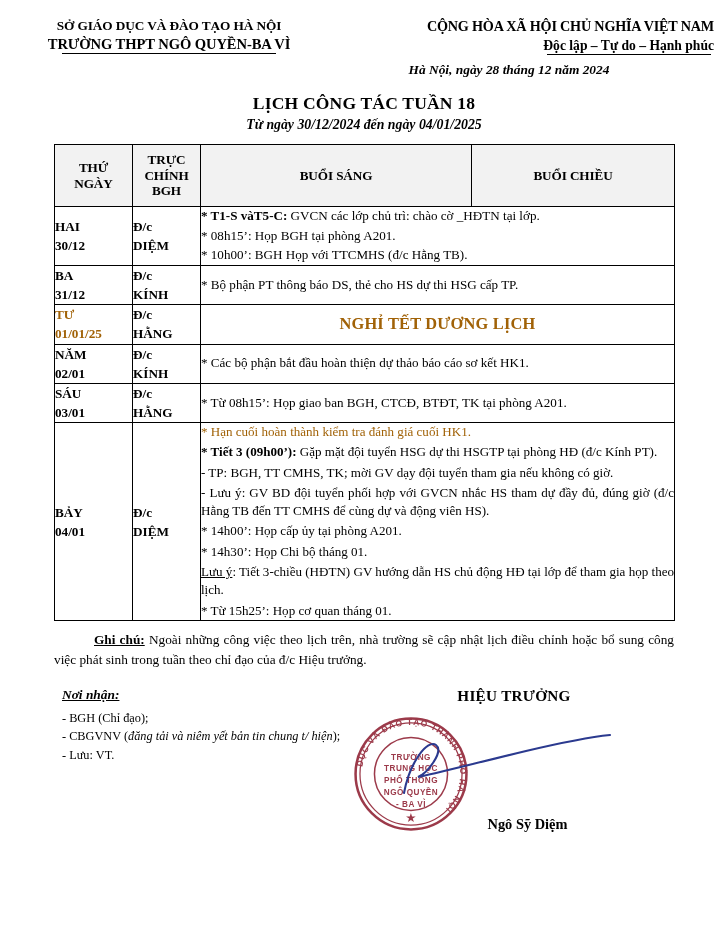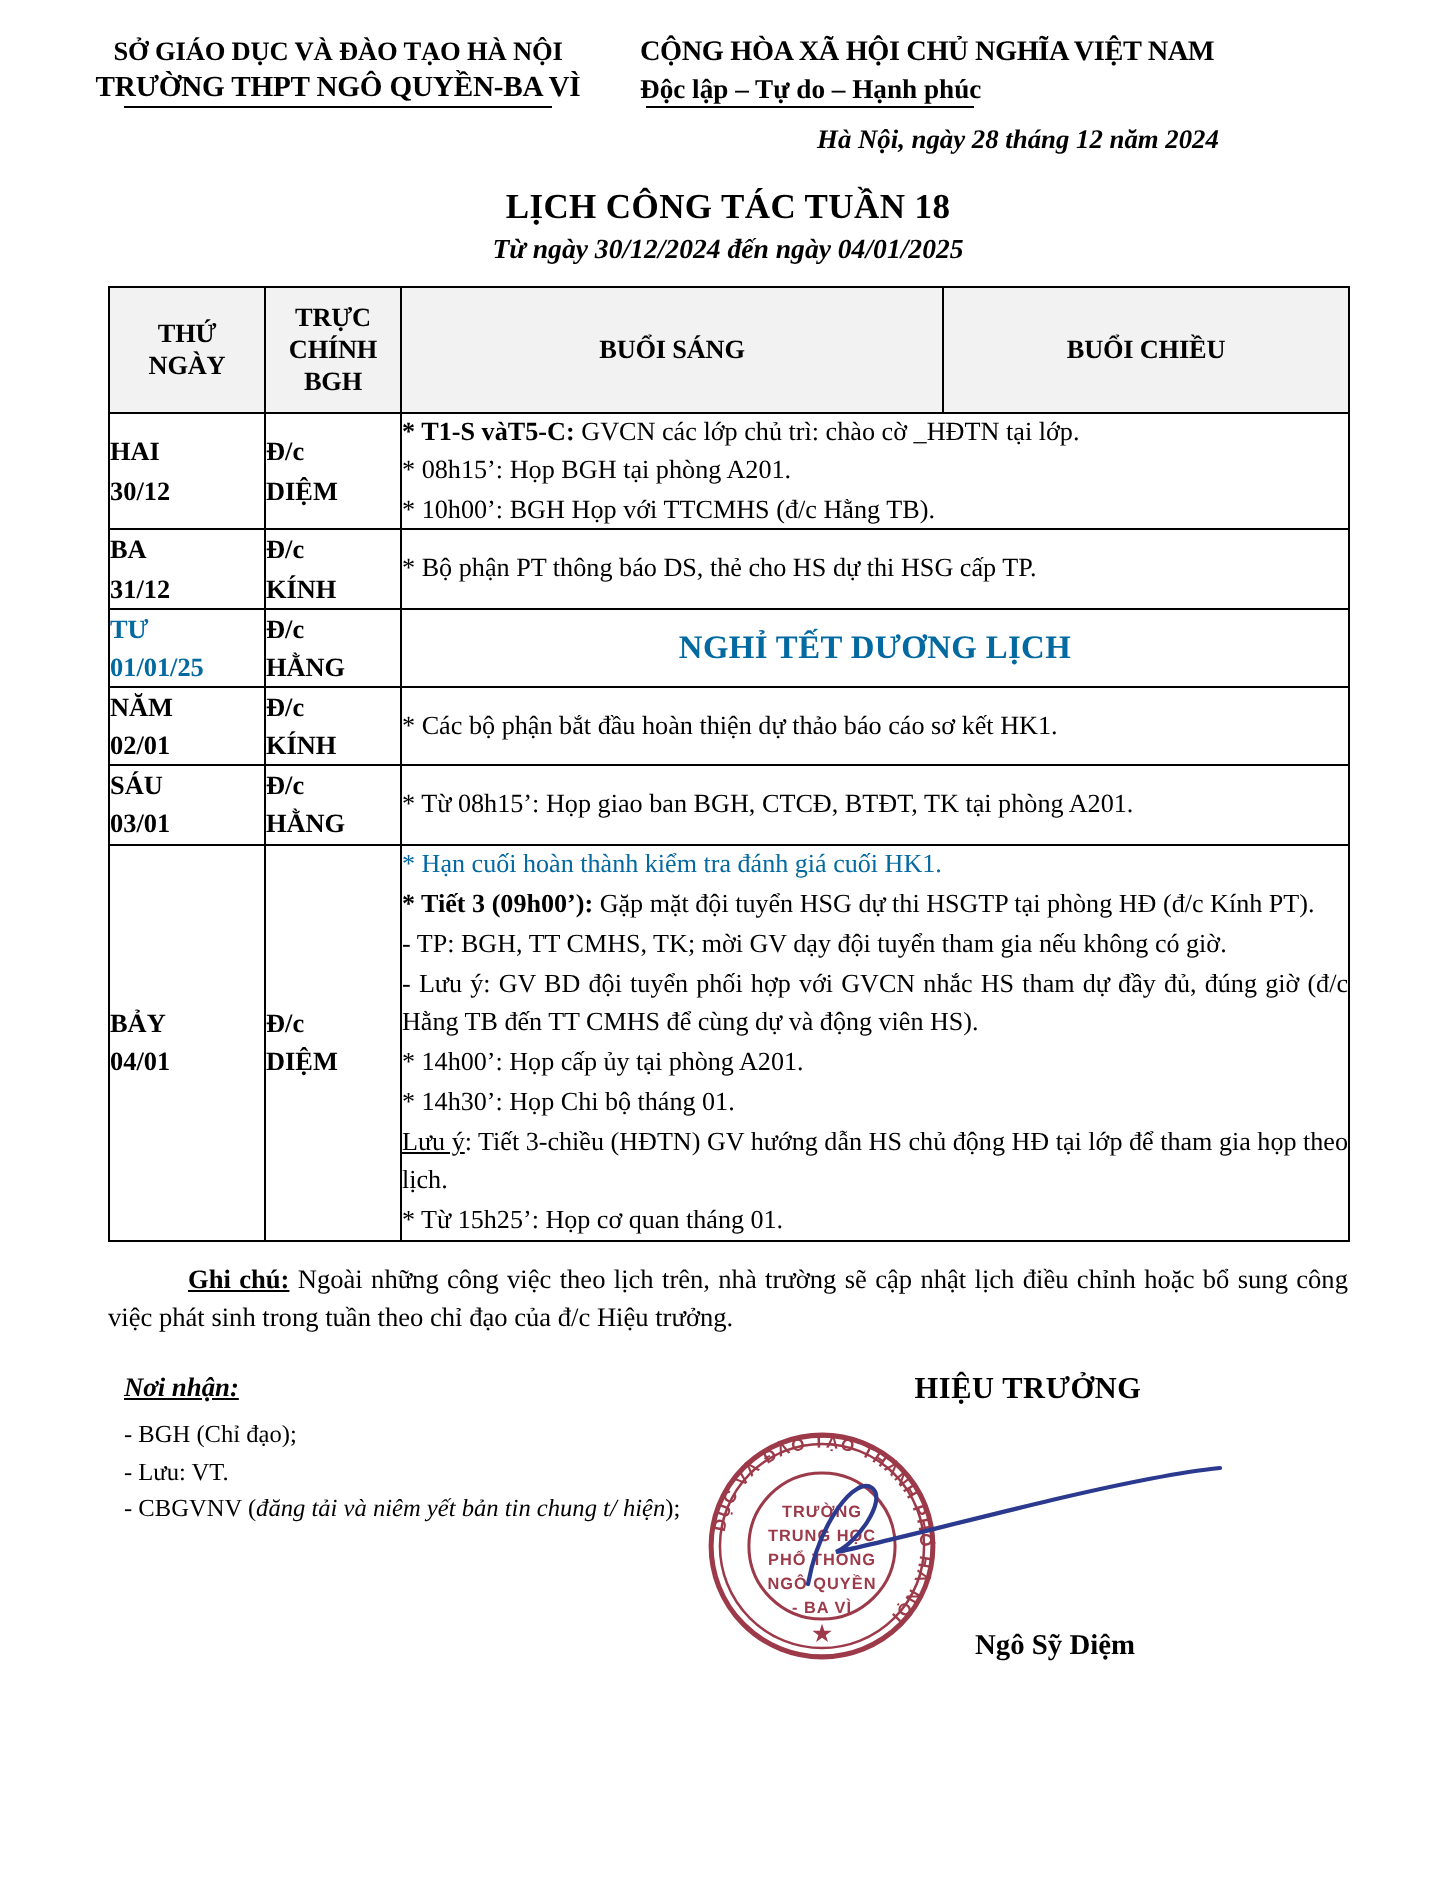--- a/index.html
+++ b/index.html
@@ -31,21 +31,22 @@
     padding-top: 18px;
   }
   .masthead-left {
     width: 320px;
     text-align: center;
     padding-left: 18px;
     box-sizing: border-box;
   }
   .masthead-right {
     flex: 1;
-    text-align: left;
+    text-align: right;
+    padding-right: 14px;
     box-sizing: border-box;
   }
   .org-line1 {
     font-size: 13.3px;
     font-weight: bold;
     line-height: 1.25;
     letter-spacing: -0.1px;
   }
   .org-line2 {
     font-size: 14.6px;
@@ -167,21 +168,21 @@
   td.content-cell p:last-child {
     margin-bottom: 0;
   }
   .holiday-cell {
     text-align: center;
     font-size: 16.4px;
     font-weight: bold;
     letter-spacing: 0.2px;
     padding: 9px 4px;
   }
-  .red { color: #0369a1; }
+  .red { color: #a16207; }
   .bold { font-weight: bold; }
   .ul { text-decoration: underline; }
   .busy-cell {
     text-align: left;
     font-size: 13.05px;
     line-height: 1.43;
     padding: 3px 6px 4px 6px;
     vertical-align: top;
   }
   .busy-cell p {
@@ -426,22 +427,22 @@
 
   <div class="note">
     <span class="indent"></span><span class="bold ul">Ghi chú:</span><span> Ngoài những công việc theo lịch trên, nhà trường sẽ cập nhật lịch điều chỉnh hoặc bổ sung công việc phát sinh trong tuần theo chỉ đạo của đ/c Hiệu trưởng.</span>
   </div>
 
   <div class="footer">
 
     <div class="recv">
       <div class="recv-title">Nơi nhận:</div>
       <div class="recv-item">- BGH (Chỉ đạo);</div>
+      <div class="recv-item"><span>- CBGVNV (</span><i>đăng tải và niêm yết bản tin chung t/ hiện</i><span>);</span></div>
       <div class="recv-item">- Lưu: VT.</div>
-      <div class="recv-item"><span>- CBGVNV (</span><i>đăng tải và niêm yết bản tin chung t/ hiện</i><span>);</span></div>
     </div>
 
     <div class="sign">
       <div class="sign-title">HIỆU TRƯỞNG</div>
 
       <div class="sign-stage">
 
         <svg class="seal" viewBox="0 0 200 200">
           <defs>
             <path id="arcTop" d="M 100,100 m -80,0 a 80,80 0 1,1 160,0" fill="none"></path>

